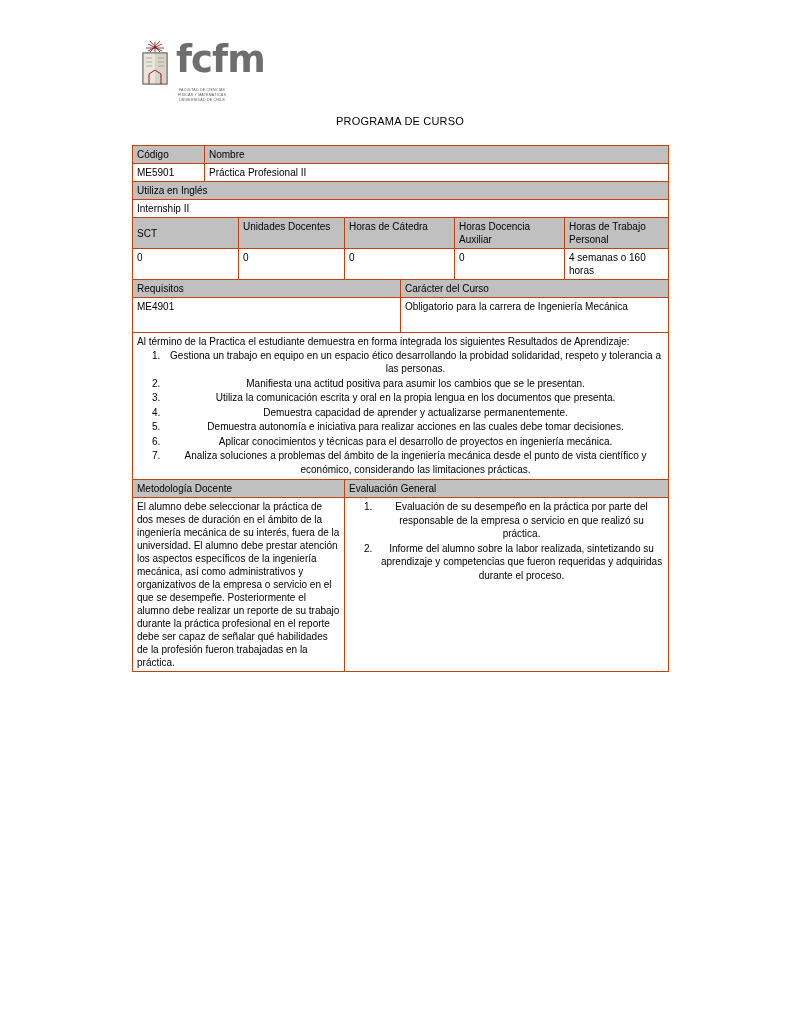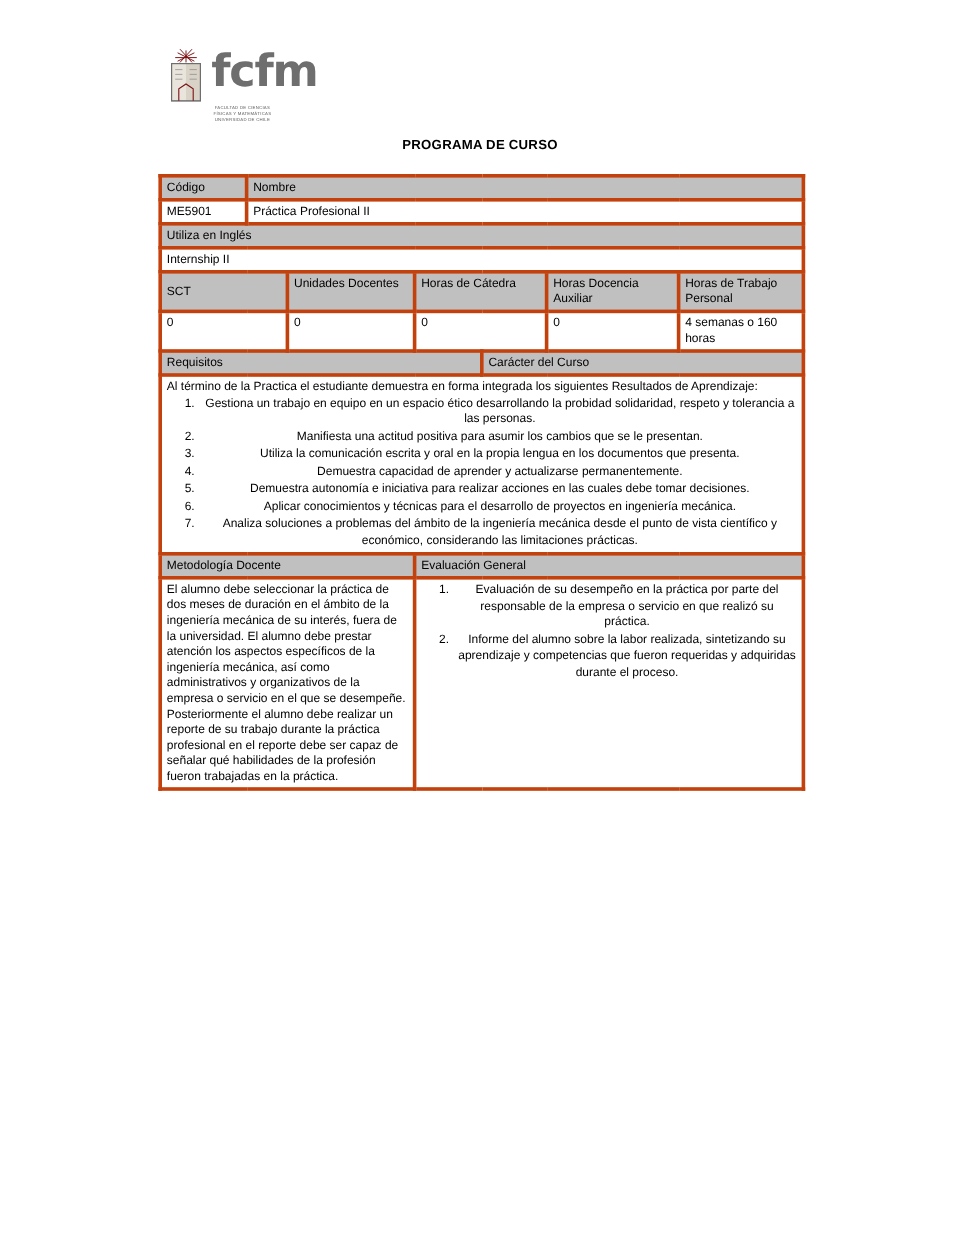--- a/index.html
+++ b/index.html
@@ -63,36 +63,36 @@
   .logo-caption div { white-space: nowrap; }
 
   
   .doc-title {
     position: absolute;
     left: 0;
     top: 115px;
     width: 800px;
     text-align: center;
     font-size: 11px;
-    font-weight: bold;
+    font-weight: normal;
     letter-spacing: 0.2px;
   }
 
   
   table.course {
     position: absolute;
     left: 132px;
     top: 145px;
     width: 536px;
     border-collapse: collapse;
     font-size: 10px;
     table-layout: fixed;
   }
   table.course td {
-    border: 3px solid #c2410c;
+    border: 1px solid #c2410c;
     padding: 2px 4px;
     vertical-align: top;
     line-height: 13px;
   }
   .shaded {
     background: #c0c0c0;
   }
   .ctr { text-align: left; }
   .cell-pad { padding: 3px 5px; }
   .rows-list {
@@ -199,20 +199,24 @@
       <td class="cell-pad" colspan="2">0</td>
       <td class="cell-pad">0</td>
       <td class="cell-pad">4 semanas o 160 horas</td>
     </tr>
 
     <tr>
       <td class="shaded ctr cell-pad" colspan="4">Requisitos</td>
       <td class="shaded ctr cell-pad" colspan="3">Carácter del Curso</td>
     </tr>
 
+    <tr>
+      <td class="cell-pad" colspan="4" style="height:30px">ME4901</td>
+      <td class="cell-pad" colspan="3">Obligatorio para la carrera de Ingeniería Mecánica</td>
+    </tr>
 
 
     <tr>
       <td class="body-cell" colspan="7">
         <p class="para">Al término de la Practica el estudiante demuestra en forma integrada los siguientes Resultados de Aprendizaje:</p>
         <ol class="rows-list">
           <li>Gestiona un trabajo en equipo en un espacio ético desarrollando la probidad solidaridad, respeto y tolerancia a las personas.</li>
           <li>Manifiesta una actitud positiva para asumir los cambios que se le presentan.</li>
           <li>Utiliza la comunicación escrita y oral en la propia lengua en los documentos que presenta.</li>
           <li>Demuestra capacidad de aprender y actualizarse permanentemente.</li>

